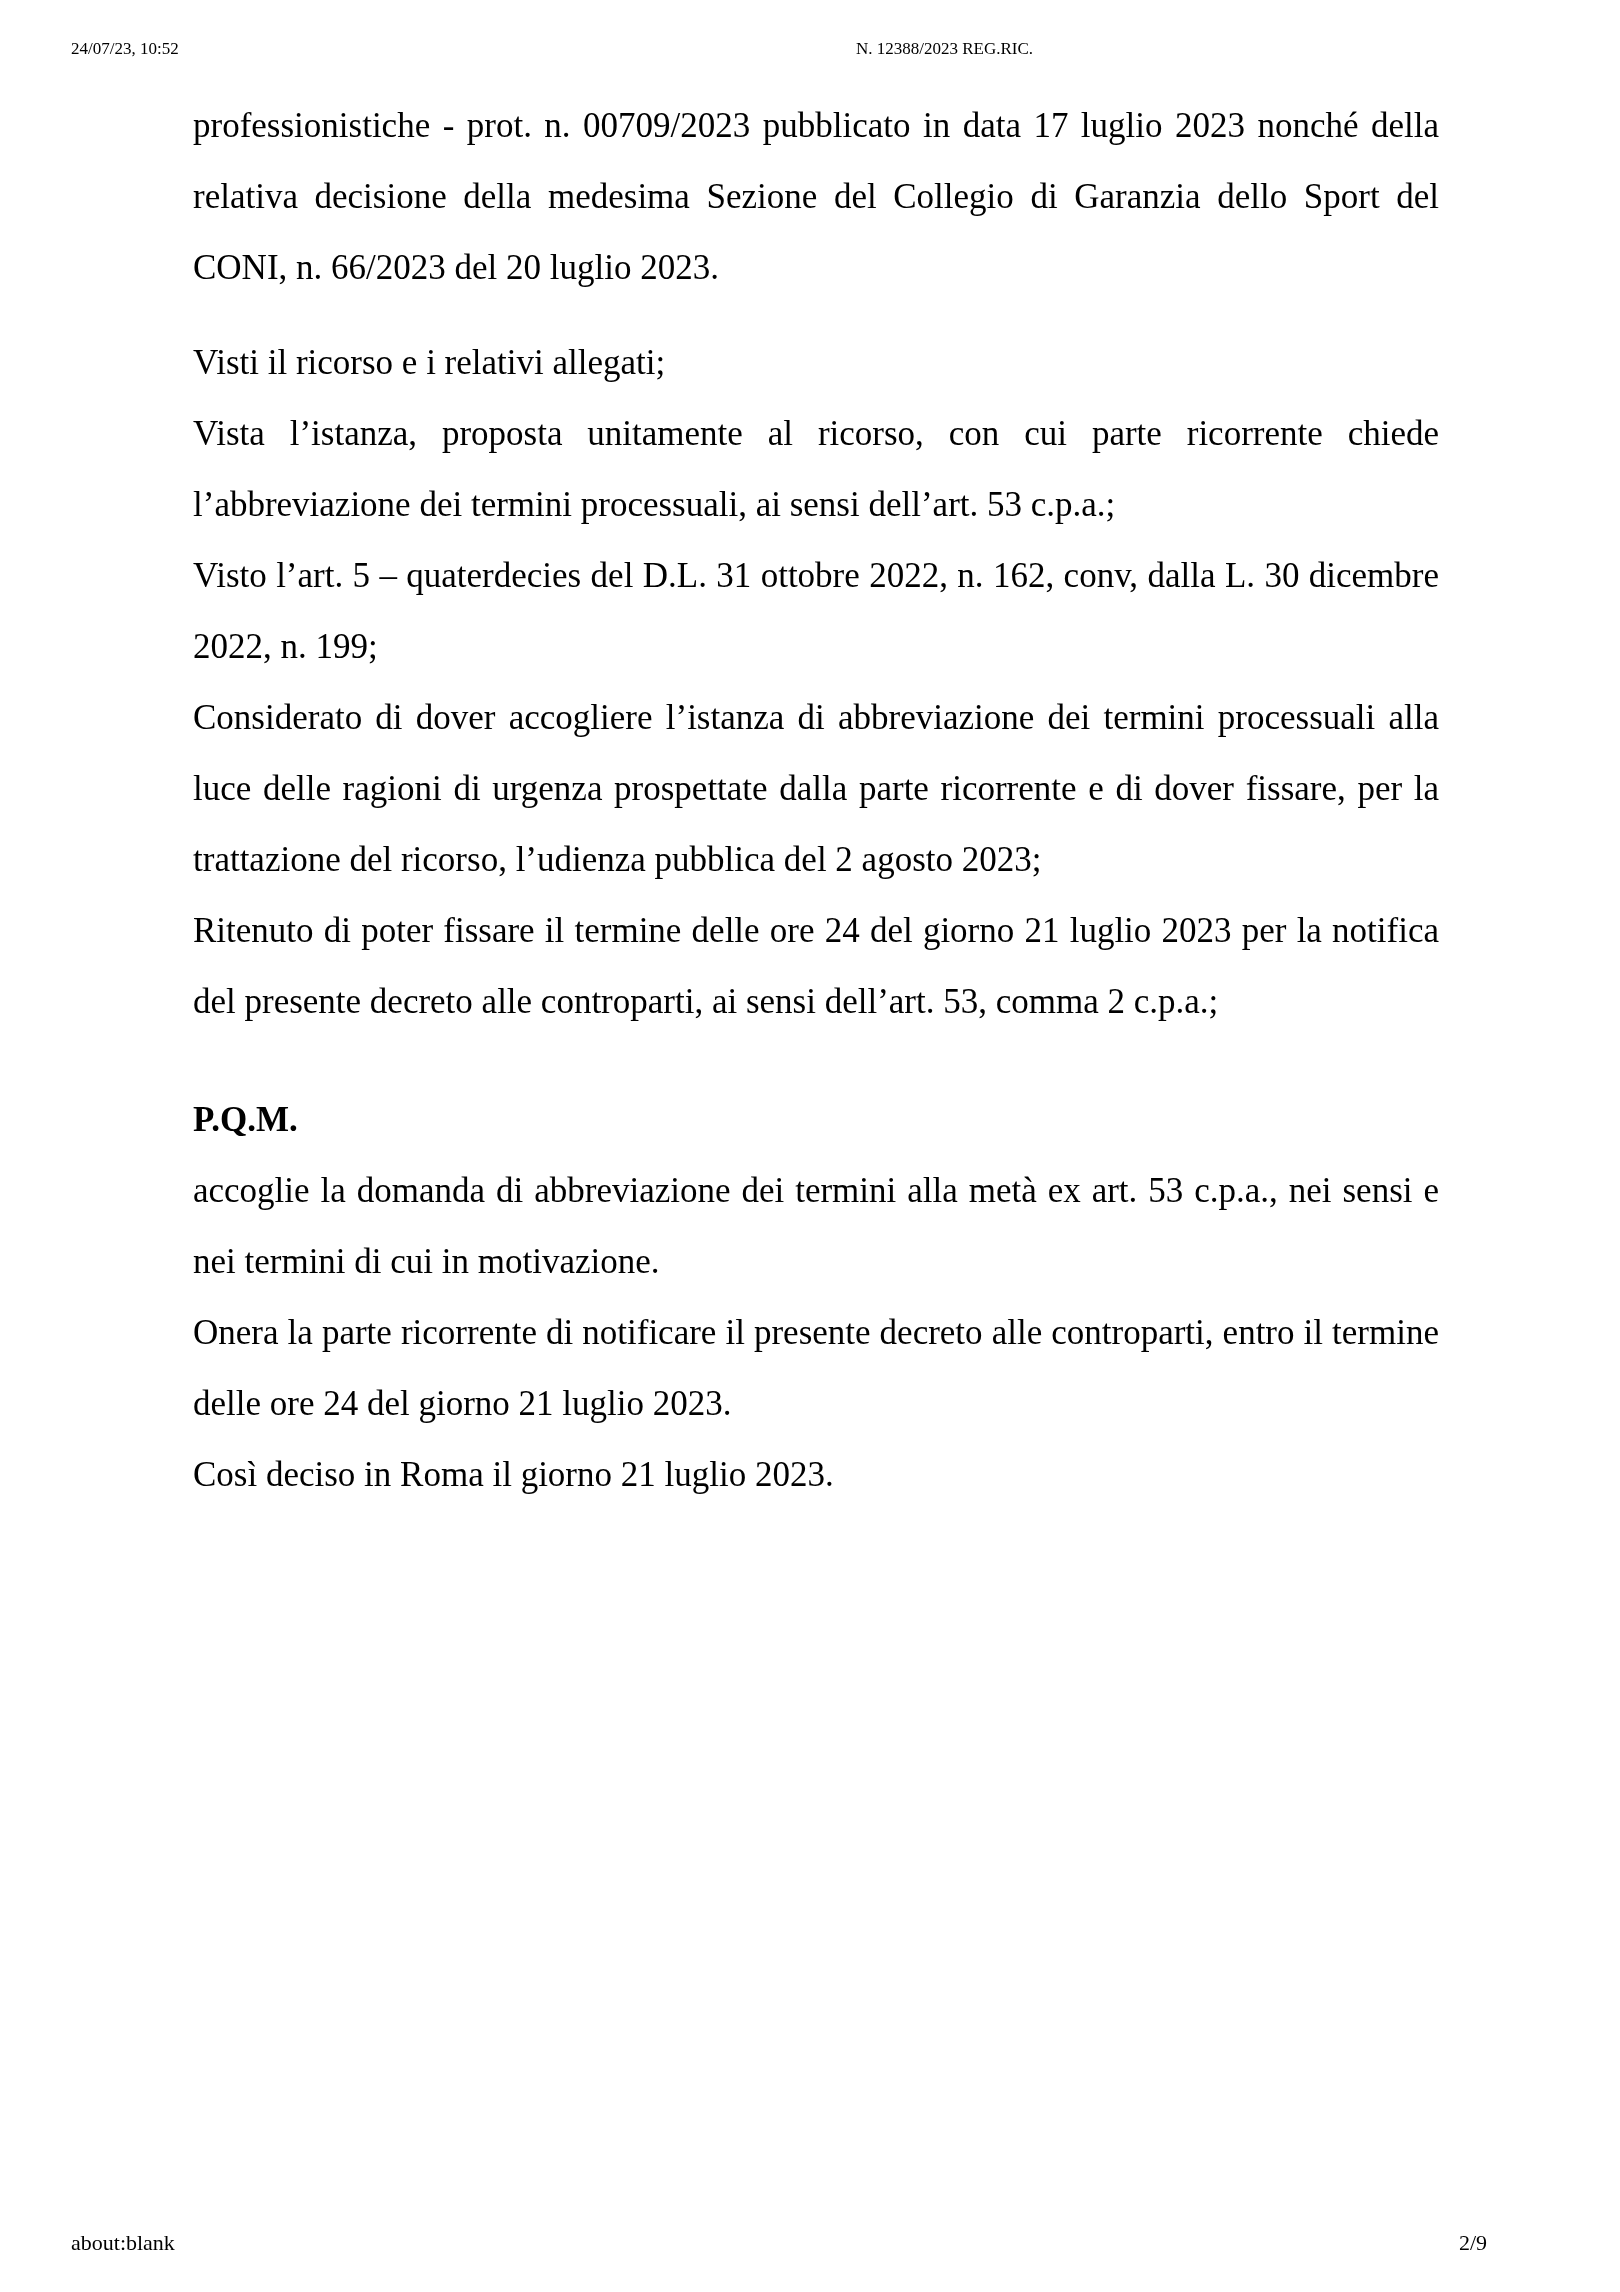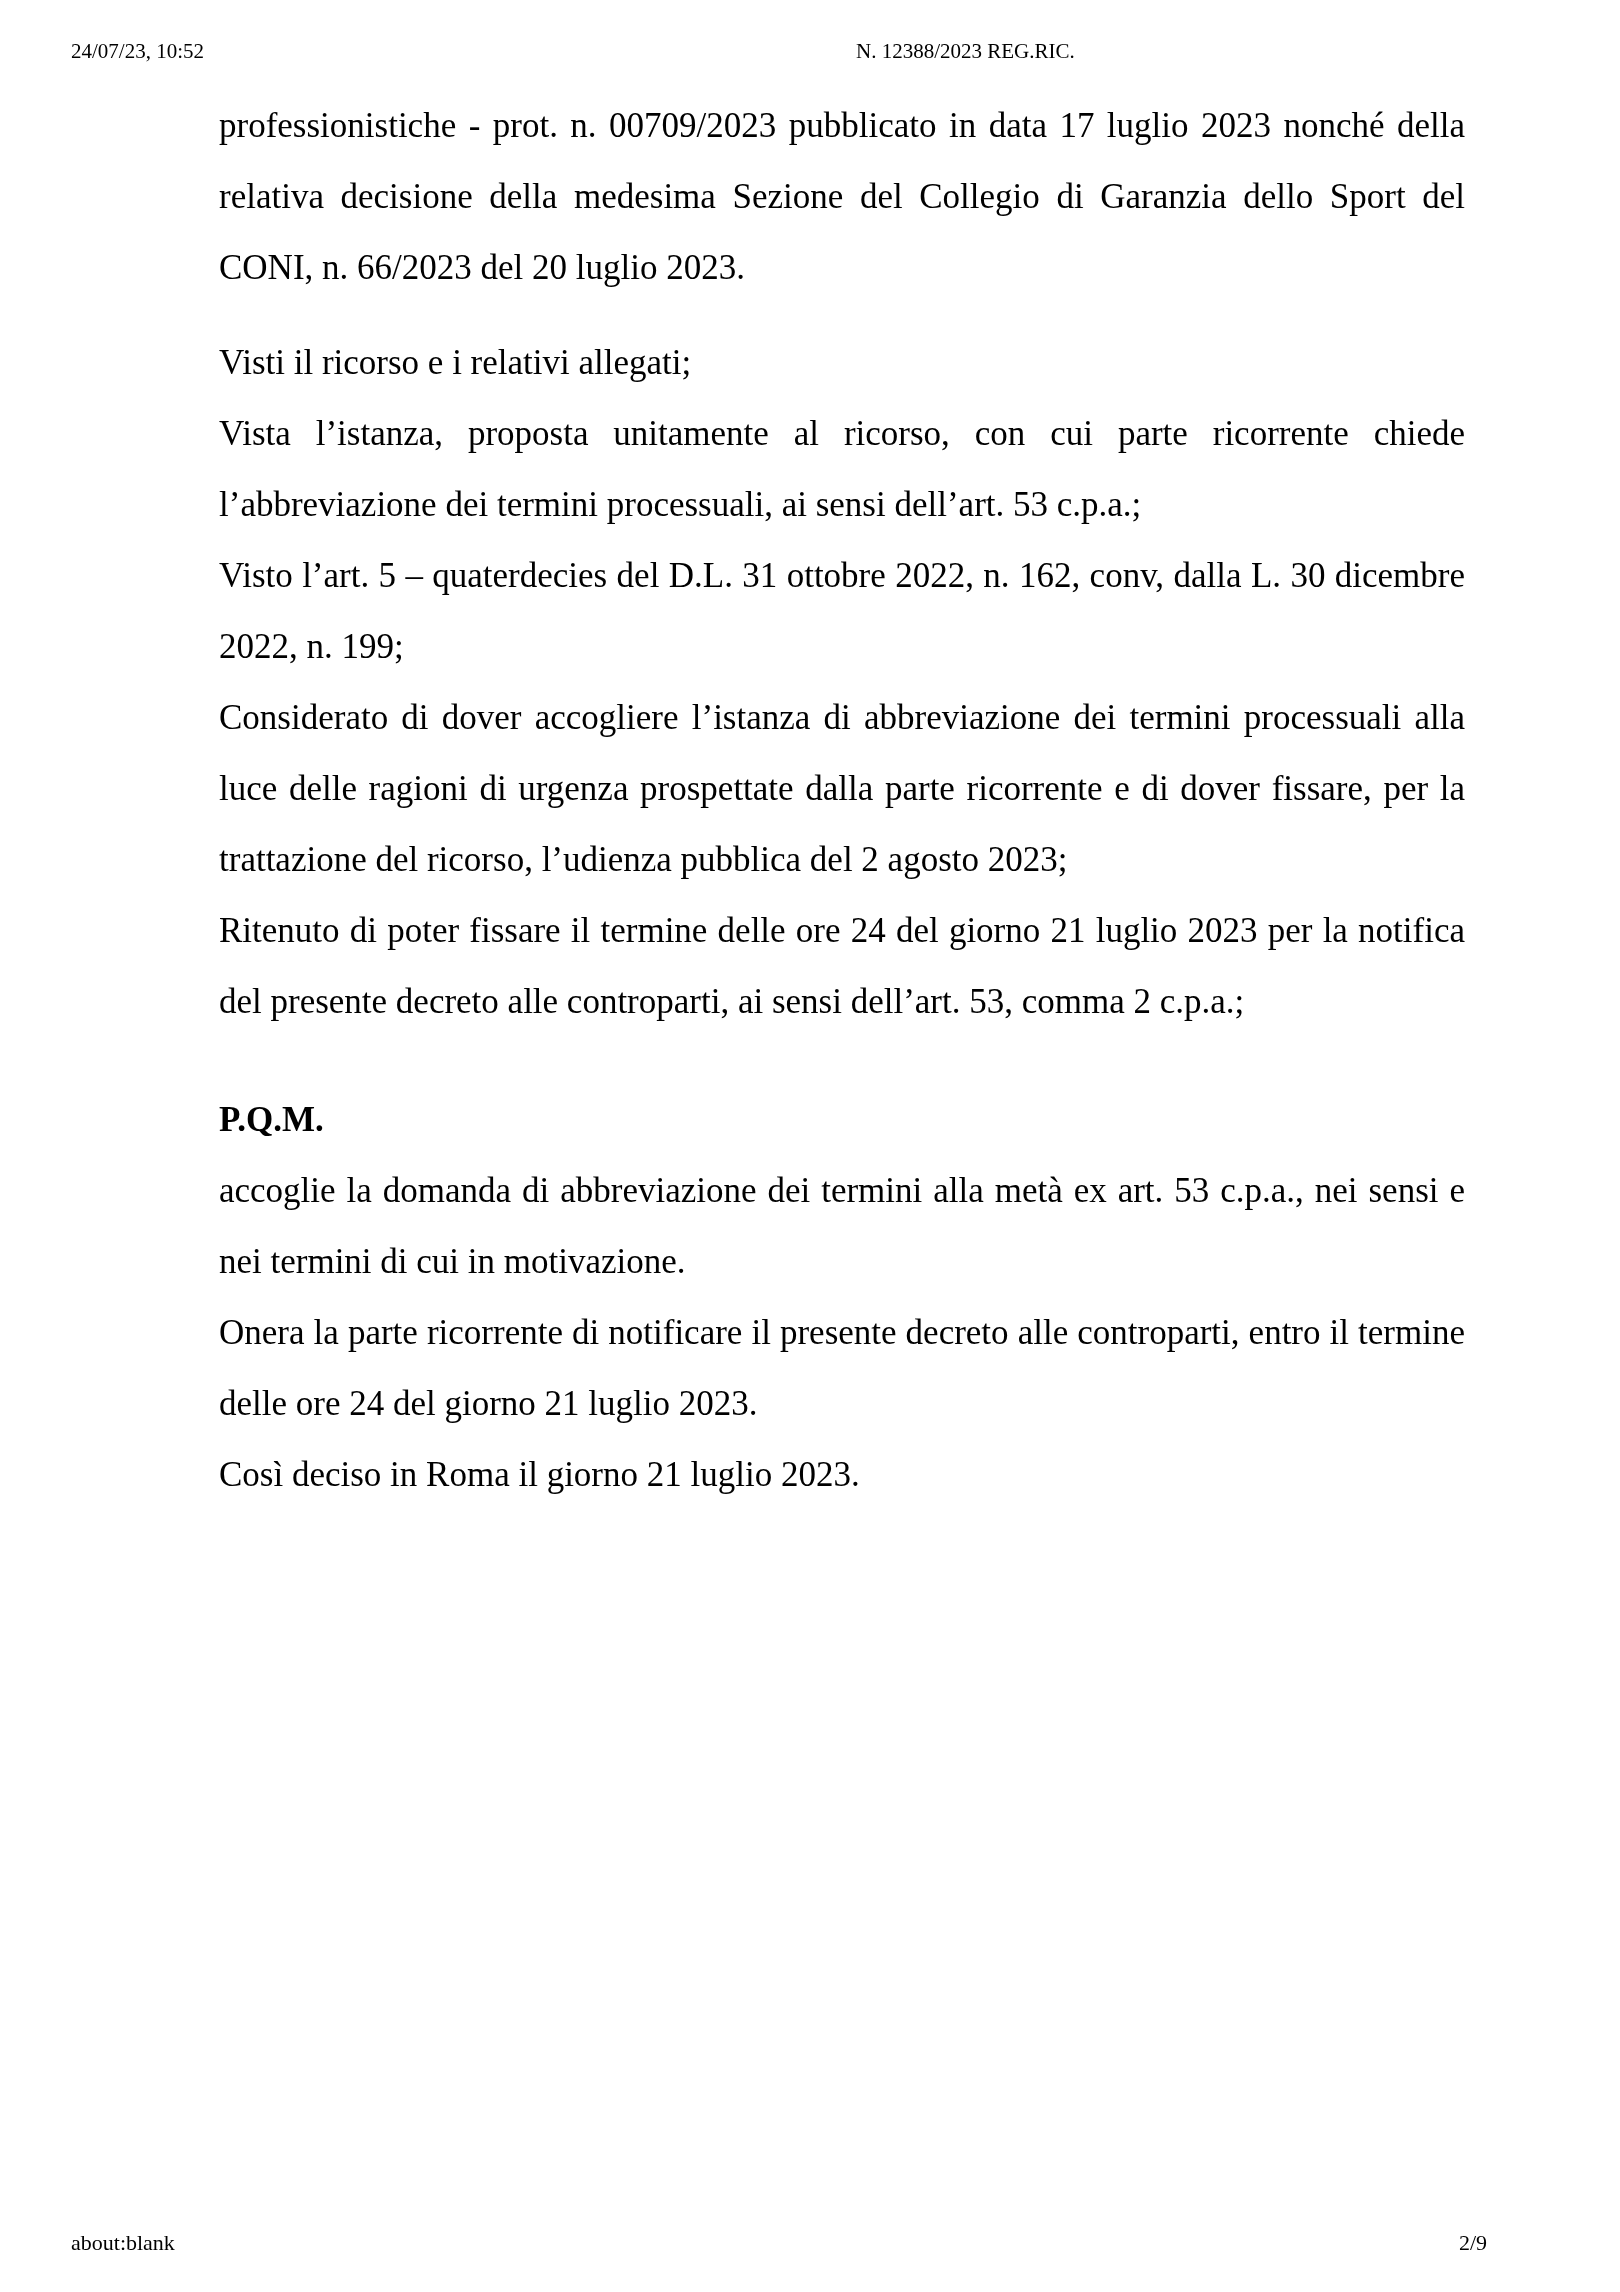--- a/index.html
+++ b/index.html
@@ -1,23 +1,23 @@
 <!DOCTYPE html>
 <html><head>
   <meta charset="utf-8">
   <style>
     html, body { margin: 0; padding: 0; background: #ffffff; }
     body { width: 1620px; height: 2293px; position: relative; overflow: hidden; color: #000; font-family: "Liberation Serif", "DejaVu Serif", serif; }
-    .hdr { position: absolute; top: 39px; font-size: 21px; white-space: nowrap; }
+    .hdr { position: absolute; top: 39px; font-size: 17px; white-space: nowrap; }
     .hdr-left { left: 71px; }
     .hdr-center { left: 856px; }
     .ftr { position: absolute; top: 2230px; font-size: 22px; }
     .ftr-left { left: 71px; }
     .ftr-right { right: 133px; }
-    .body { position: absolute; left: 193px; top: 90px; width: 1246px; font-size: 35px; line-height: 71px; margin-left: 26px; }
+    .body { position: absolute; left: 193px; top: 90px; width: 1246px; font-size: 35px; line-height: 71px; }
     .p { text-align: justify; text-align-last: left; margin: 0; }
     .gap { height: 23.5px; }
     .gap2 { height: 47px; }
     .center { text-align: left; margin: 0; font-weight: bold; }
   </style>
 </head>
 <body>
 
 <div class="hdr hdr-left">24/07/23, 10:52</div>
 <div class="hdr hdr-center">N. 12388/2023 REG.RIC.</div>

